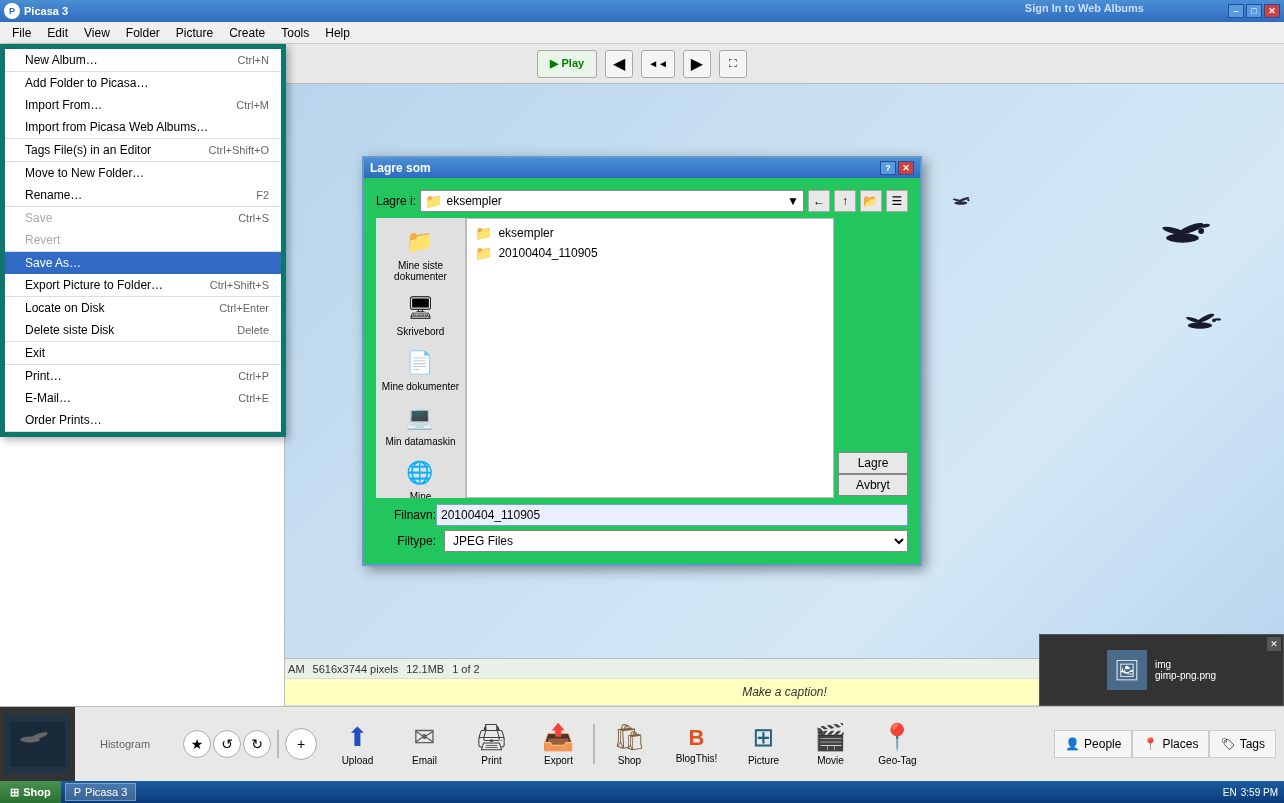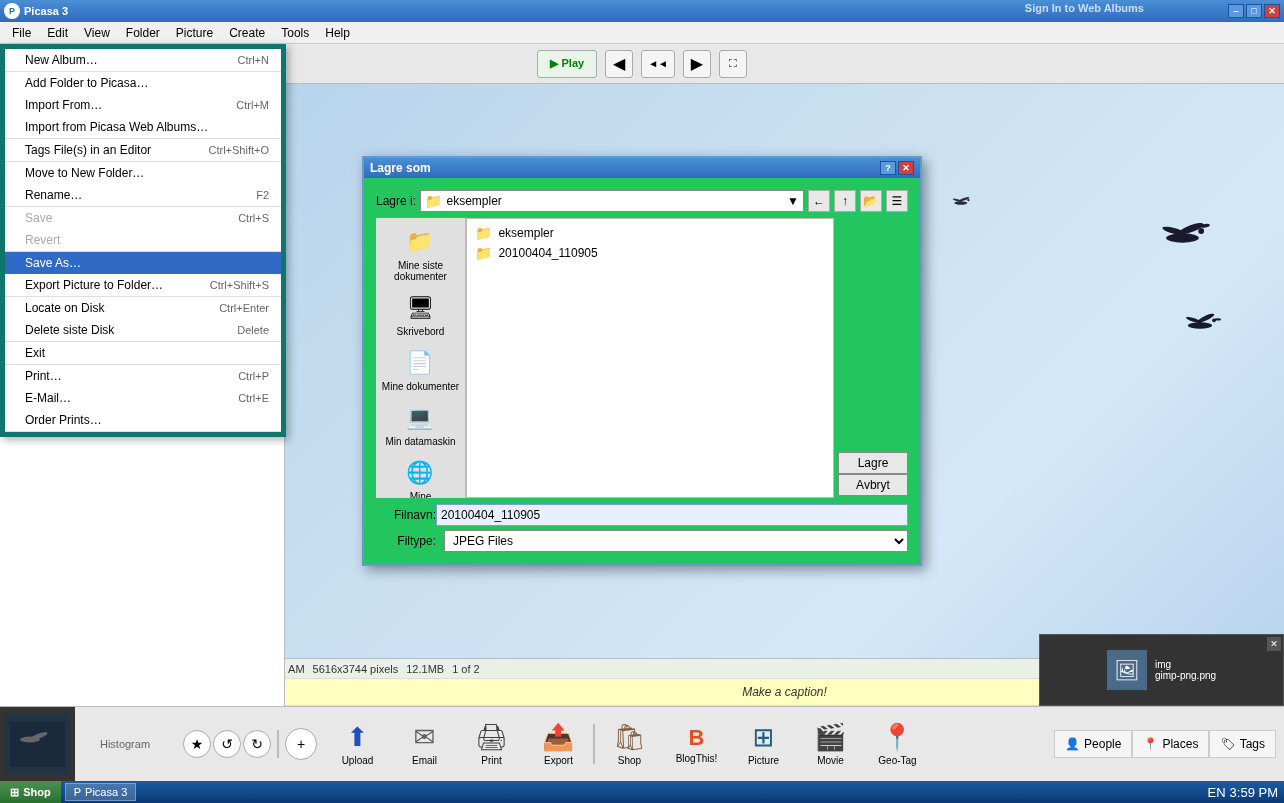--- a/index.html
+++ b/index.html
@@ -202,21 +202,21 @@
 
     
     #taskbar {
       position: absolute; bottom: 0; left: 0; right: 0; height: 22px;
       background: linear-gradient(to bottom, #3168c0, #1a4aa0);
       display: flex; align-items: center; z-index: 300;
     }
     #start-btn { background: linear-gradient(to bottom, #4a9050, #2a7030); color: white; padding: 0 10px; height: 100%; display: flex; align-items: center; font-size: 11px; font-weight: bold; cursor: pointer; gap: 4px; }
     #taskbar-items { display: flex; flex: 1; align-items: center; padding: 0 4px; gap: 2px; }
     .taskbar-item { background: rgba(255,255,255,0.2); border: 1px solid rgba(255,255,255,0.3); color: white; padding: 0 8px; height: 18px; display: flex; align-items: center; font-size: 11px; cursor: pointer; gap: 4px; }
-    #taskbar-right { display: flex; align-items: center; gap: 4px; padding: 0 6px; color: white; font-size: 13px; }
+    #taskbar-right { display: flex; align-items: center; gap: 4px; padding: 0 6px; color: white; font-size: 10px; }
 
     
     #birds-canvas { position: absolute; top: 0; left: 0; right: 0; bottom: 0; pointer-events: none; }
   </style>
 </head>
 <body>
 
 <div id="titlebar">
   <div id="titlebar-left">
     <div id="titlebar-logo">P</div>

